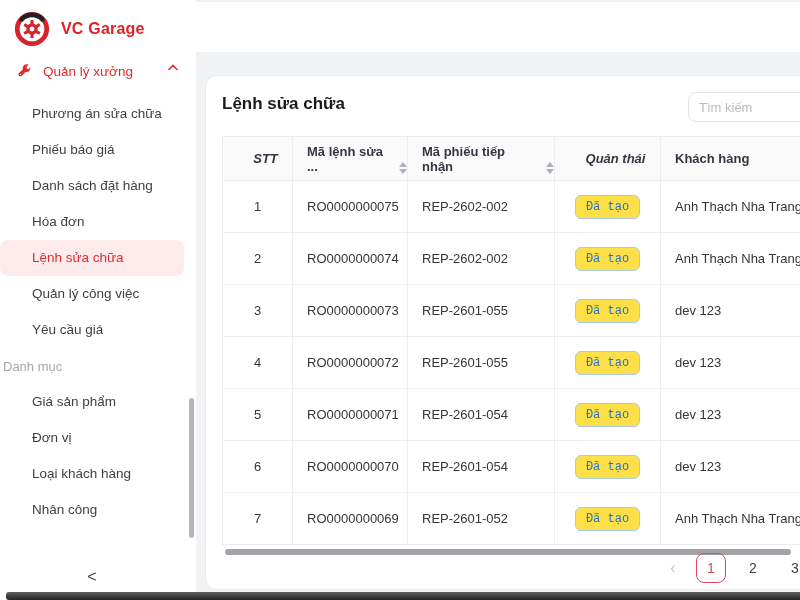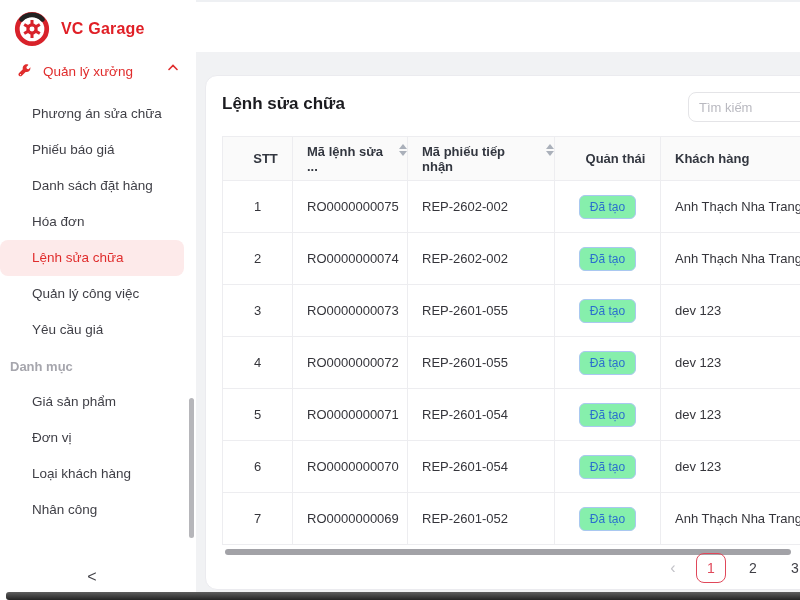--- a/index.html
+++ b/index.html
@@ -14,51 +14,51 @@
   .sidebar { position:absolute; left:0; top:0; width:196px; height:600px; background:#fff; z-index:2; }
   .logo-row { display:flex; align-items:center; gap:10px; padding:11px 0 9px 13px; height:56px; }
   .brand-name { color:#e01f26; font-weight:bold; font-size:16px; letter-spacing:.2px; }
   .group-row { display:flex; align-items:flex-start; height:32px; padding:0 18px; color:#e02d2d;
     font-size:13.5px; margin-top:8px; cursor:pointer; }
   .group-row .glabel { margin-left:11px; }
   .group-row .chev { margin-left:auto; display:flex; }
   .nav-item { height:36px; line-height:36px; padding-left:32px; font-size:13.5px; color:#3f3f46;
     width:184px; cursor:pointer; white-space:nowrap; }
   .nav-item.active { background:#fdeaea; color:#e02d2d; border-radius:8px; }
-  .section-label { height:36px; line-height:38px; padding-left:10px; font-size:13px; color:#a6a6ad;font-weight:bold; }
+  .section-label { height:36px; line-height:38px; padding-left:3px; font-size:13px; color:#a6a6ad; }
   .collapse-btn { position:absolute; bottom:8px; left:0; width:184px; height:30px; line-height:30px;
     text-align:center; color:#44444a; font-size:16px; cursor:pointer; }
   .side-scrollbar { position:absolute; right:2px; top:398px; width:5px; height:140px;
     background:#b6b6ba; border-radius:3px; }
 
   
   .card { position:absolute; left:205px; top:75px; width:620px; height:515px; background:#fff;
     border:1px solid #ebebef; border-radius:12px 0 0 12px; padding:16px; z-index:1; }
   .card-header { display:flex; justify-content:space-between; align-items:flex-start; height:36px; }
   .page-title { font-size:17px; font-weight:bold; color:#1b1b1f; padding-top:2px; }
   .search-input { width:120px; height:30px; border:1px solid #e4e4e7; border-radius:8px;
     padding:0 10px; font-size:13px; color:#333; outline:none; font-family:"Liberation Sans",sans-serif; }
   .search-input::placeholder { color:#b9b9c0; }
 
   
   table { border-collapse:collapse; table-layout:fixed; width:588px; margin-top:8px; }
   th, td { border:1px solid #ededf0; font-size:13px; }
   thead th { background:#fafafa; height:44px; color:#333740; font-weight:bold; text-align:left;
     padding-left:14px; }
-  thead th.c-stt, thead th.c-status { text-align:center; padding-left:16px; }
+  thead th.c-stt, thead th.c-status { text-align:center; padding-left:16px;font-style:italic; }
   tbody td { height:52px; color:#35353b; padding-left:14px; background:#fff; }
   tbody td.c-stt, tbody td.c-status { text-align:center; padding-left:0; }
-  .th-flex { display:inline-flex; align-items:flex-start; gap:16px; }
+  .th-flex { display:inline-flex; align-items:flex-end; gap:16px; }
   .sort { display:inline-flex; flex-direction:column; gap:2px; }
   .sort .up { width:0; height:0; border-left:4px solid transparent; border-right:4px solid transparent;
     border-bottom:5px solid #aab0ba; }
   .sort .down { width:0; height:0; border-left:4px solid transparent; border-right:4px solid transparent;
     border-top:5px solid #aab0ba; }
-  .badge { display:inline-block; padding:4px 10px; font-size:12px; color:#2b6fce; background:#86efac;
-    border:1px solid #a9c8f0; border-radius:6px; }
+  .badge { display:inline-block; padding:4px 10px; font-size:12px; color:#2b6fce; background:#fde047;
+    border:1px solid #a9c8f0; border-radius:6px;font-family:Liberation Mono, monospace; }
 
   .h-scrollbar { position:relative; width:588px; height:8px; margin-top:3px; }
   .h-scrollbar .thumb { position:absolute; left:3px; top:1px; width:566px; height:6px;
     background:#a2a2a7; border-radius:4px; }
 
   
   .pagination { position:absolute; right:14px; bottom:6px; display:flex; align-items:center; gap:12px; }
   .pg-prev { color:#c3c3c9; font-size:16px; width:22px; text-align:center; cursor:default; }
   .pg-page { width:30px; height:30px; display:flex; align-items:center; justify-content:center;
     font-size:14px; color:#3f3f46; cursor:pointer; border-radius:8px; }

